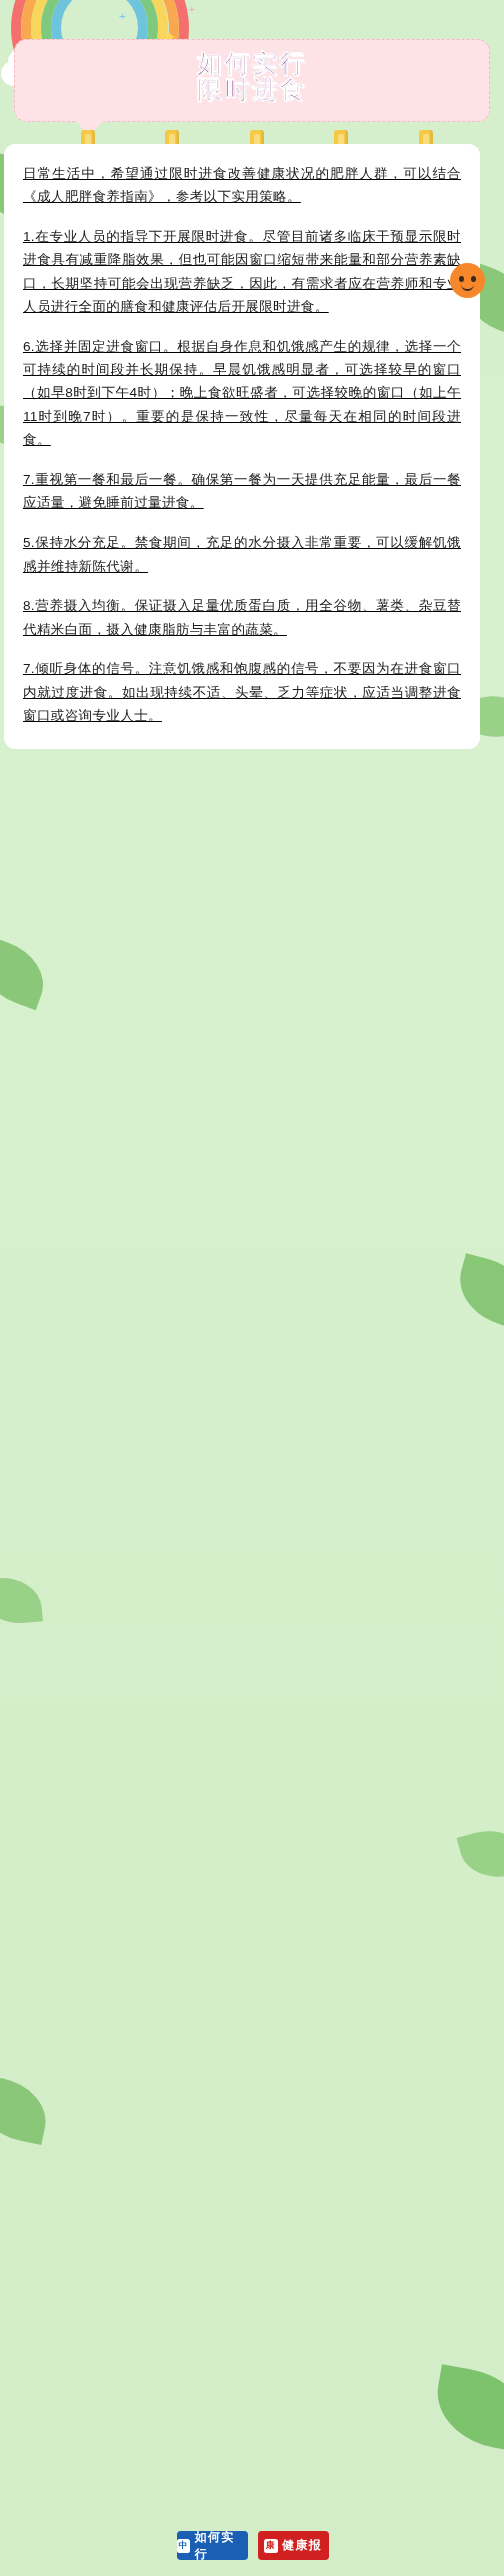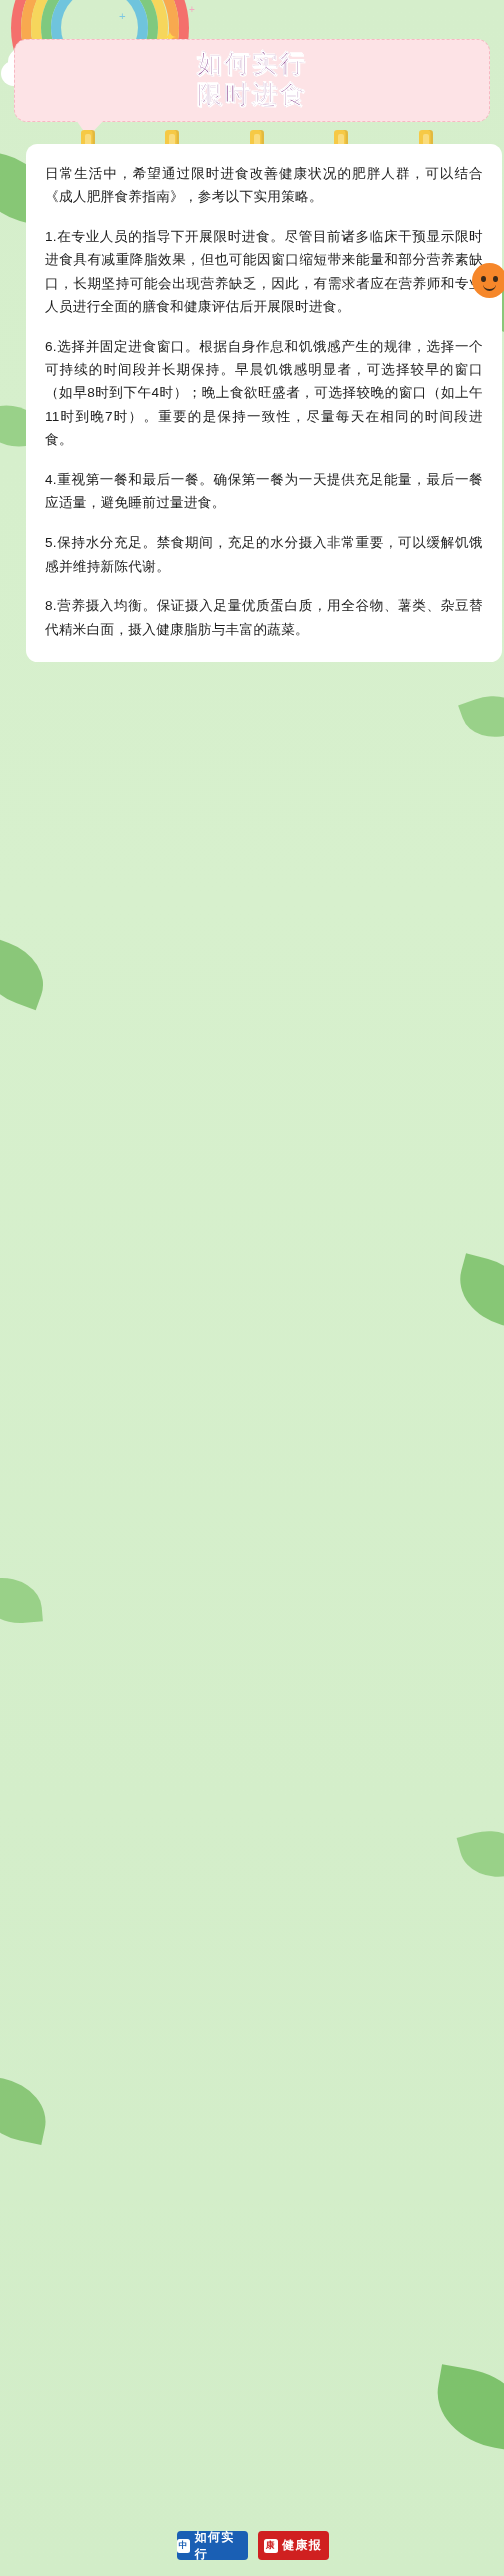--- a/index.html
+++ b/index.html
@@ -63,33 +63,34 @@
     border-left:12.6px solid transparent;border-right:16.4px solid transparent;
     border-top:17.7px solid #fde3e6;
   }
   .title-line{
     text-align:center;font-weight:bold;font-size:25px;letter-spacing:2.5px;
     color:#701a75;line-height:1.05;
     -webkit-text-stroke:0.6px #ffffff;
     text-shadow:1.3px 1.3px 0 #ffffff,-0.6px -0.6px 0 #fff;
   }
   .title-line.t1{margin-top:10px;}
-  .title-line.t2{margin-top:5px;}
+  .title-line.t2{}
 
   
   .clips{position:absolute;left:0;top:130px;width:505px;height:21.4px;}
   .clip{position:absolute;width:14px;height:21.4px;background:#f6c945;border-radius:3.2px;box-shadow:inset -2.5px 0 0 rgba(0,0,0,.08);}
   .clip:after{content:"";position:absolute;left:3.8px;top:3.8px;width:6.3px;height:14px;background:#f9dc7d;border-radius:1.9px;}
 
   
   .content-card{
-    position:absolute;left:26px;top:144px;width:476px;
+    position:absolute;left:4px;top:144px;width:476px;
     background:#ffffff;border-radius:11.4px;
     padding:17.7px 19px 21.4px 19px;
     box-sizing:border-box;
+    text-decoration:underline;
   }
   .para{
     font-size:13.6px;
     line-height:1.72;
     color:#1b1b1b;
     margin:0 0 16.4px 0;
     text-align:justify;
     letter-spacing:0.3px;
   }
   .para:last-child{margin-bottom:0;}
@@ -167,23 +168,24 @@
 
   <div class="content-card">
     <div class="sticker">
       <span class="eye l"></span>
         <span class="eye r"></span>
         <span class="mouth"></span>
     </div>
     <p class="para">日常生活中，希望通过限时进食改善健康状况的肥胖人群，可以结合《成人肥胖食养指南》，参考以下实用策略。</p>
     <p class="para">1.在专业人员的指导下开展限时进食。尽管目前诸多临床干预显示限时进食具有减重降脂效果，但也可能因窗口缩短带来能量和部分营养素缺口，长期坚持可能会出现营养缺乏，因此，有需求者应在营养师和专业人员进行全面的膳食和健康评估后开展限时进食。</p>
     <p class="para">6.选择并固定进食窗口。根据自身作息和饥饿感产生的规律，选择一个可持续的时间段并长期保持。早晨饥饿感明显者，可选择较早的窗口（如早8时到下午4时）；晚上食欲旺盛者，可选择较晚的窗口（如上午11时到晚7时）。重要的是保持一致性，尽量每天在相同的时间段进食。</p>
-    <p class="para">4.重视第一餐和最后一餐。确保第一餐为一天提供充足能量，最后一餐应适量，避免睡前过量进食。</p>
+    <p class="para">7.重视第一餐和最后一餐。确保第一餐为一天提供充足能量，最后一餐应适量，避免睡前过量进食。</p>
     <p class="para">5.保持水分充足。禁食期间，充足的水分摄入非常重要，可以缓解饥饿感并维持新陈代谢。</p>
     <p class="para">8.营养摄入均衡。保证摄入足量优质蛋白质，用全谷物、薯类、杂豆替代精米白面，摄入健康脂肪与丰富的蔬菜。</p>
+    <p class="para">7.倾听身体的信号。注意饥饿感和饱腹感的信号，不要因为在进食窗口内就过度进食。如出现持续不适、头晕、乏力等症状，应适当调整进食窗口或咨询专业人士。</p>
   </div>
 
   <div class="footer">
     <div class="badge">
       <span class="mark">中</span>
       <span>如何实行</span>
     </div>
     <div class="badge red">
       <span class="mark">康</span>
       <span>健康报</span>

